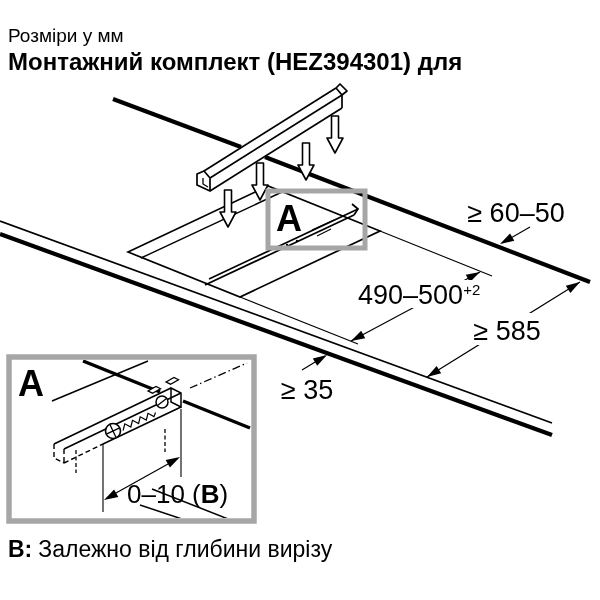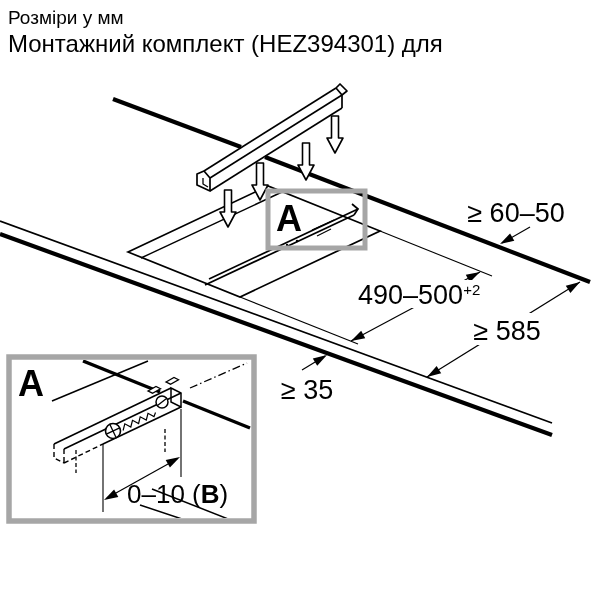--- a/index.html
+++ b/index.html
@@ -1,23 +1,23 @@
 <!DOCTYPE html>
 <html><head>
 <meta charset="utf-8">
 <style>
   html,body{margin:0;padding:0;background:#fff;}
   body{width:600px;height:600px;overflow:hidden;position:relative;
        font-family:"Liberation Sans",sans-serif;color:#000;}
   .page{position:absolute;inset:0;width:600px;height:600px;background:#fff;}
   svg{position:absolute;left:0;top:0;}
   svg text{font-family:"Liberation Sans",sans-serif;fill:#000;}
-  .header{position:absolute;left:8px;top:6px;}
+  .header{position:absolute;left:8px;top:24px;}
   .subtitle{font-size:19px;line-height:24px;font-weight:400;}
-  .title{font-size:24px;line-height:27px;font-weight:400;text-align:center;}
+  .title{font-size:24px;line-height:27px;font-weight:700;text-align:center;}
   .footnote{position:absolute;left:8px;top:536px;font-size:23px;}
   .footnote .key{font-weight:700;margin-right:6px;}
   .dim-text{font-size:27px;}
   .callout-label{font-size:36px;font-weight:700;}
   .detail-dim{font-size:26px;}
 </style>
 </head>
 <body>
 
 <div class="page">
@@ -159,14 +159,17 @@
     </g>
   </svg>
 
   <div class="header">
     <div class="subtitle">Розміри у мм</div>
     <div class="title">
       <div>Монтажний комплект (HEZ394301) для</div>
     </div>
   </div>
 
+  <div class="footnote">
+    <span class="key">B:</span><span>Залежно від глибини вирізу</span>
+  </div>
 
 </div>
 
 </body></html>

